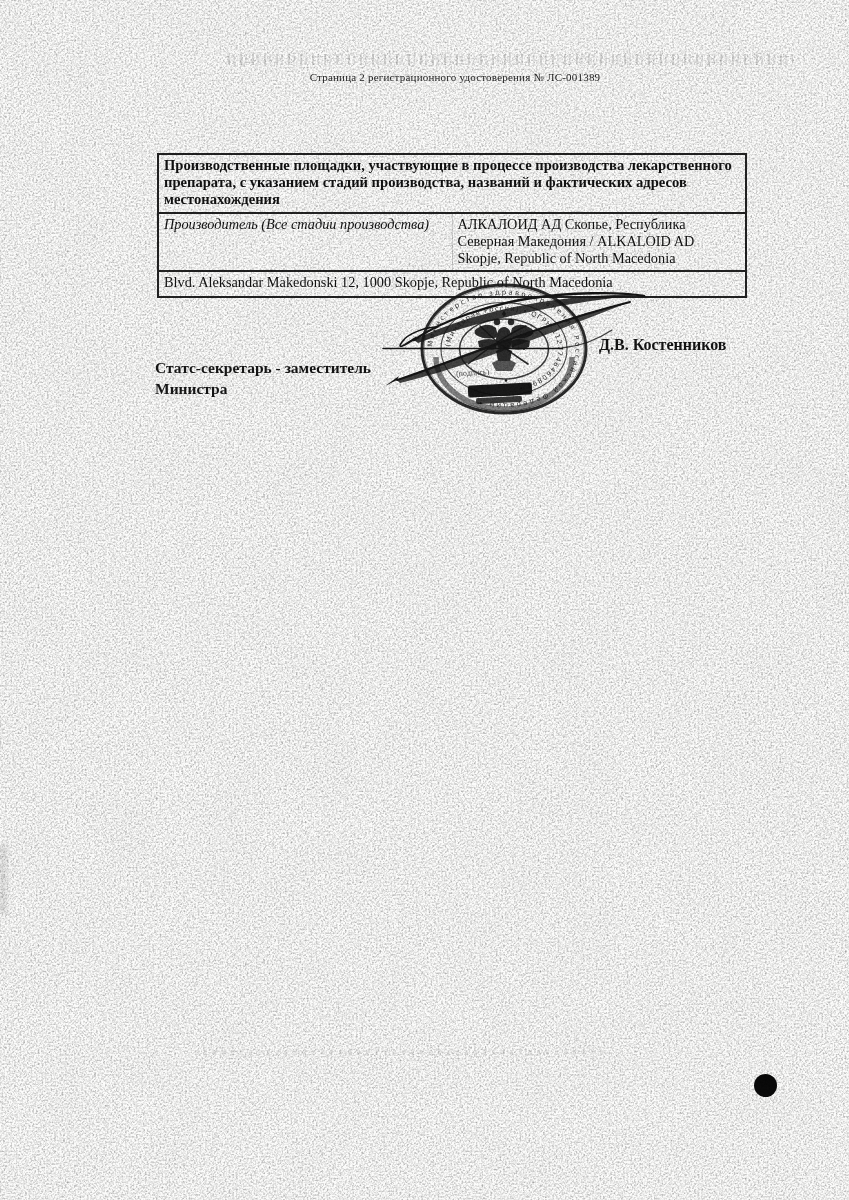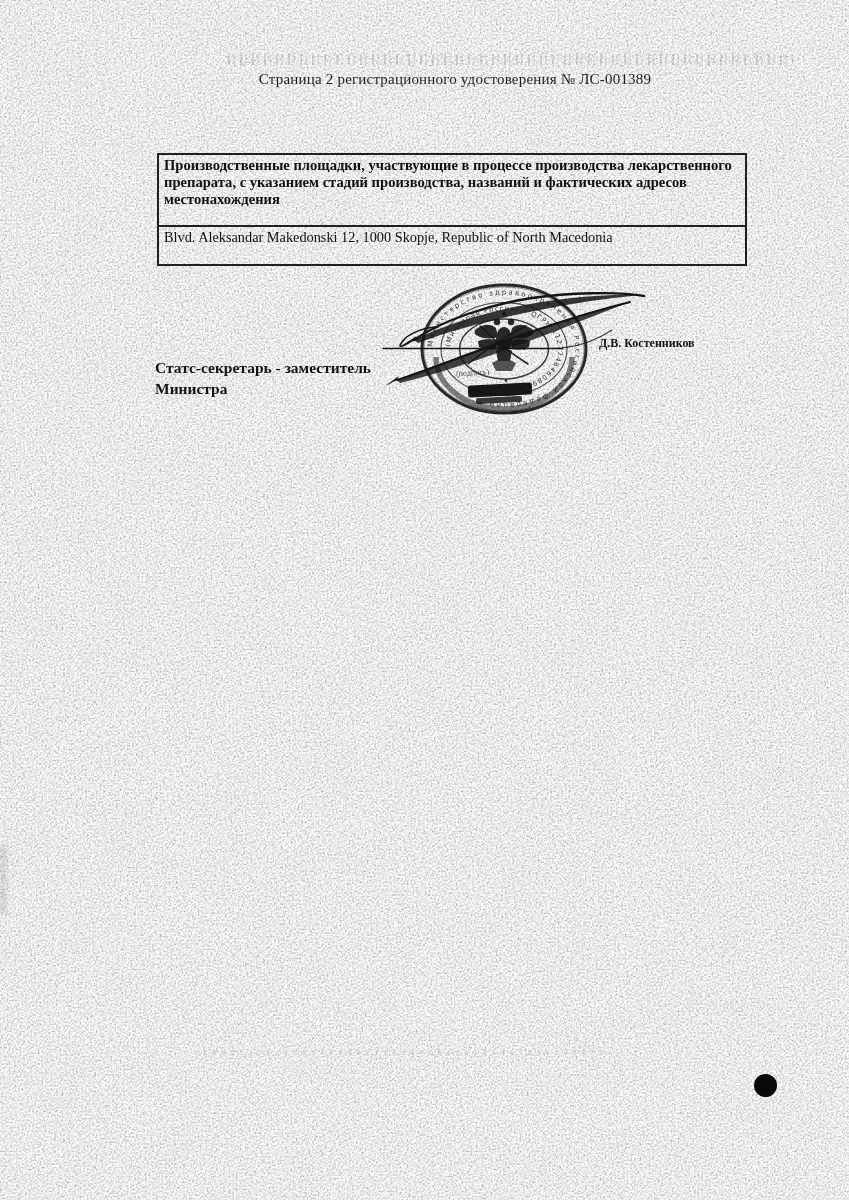--- a/index.html
+++ b/index.html
@@ -15,44 +15,44 @@
     background:repeating-linear-gradient(90deg,rgba(45,45,45,.55) 0 2px,transparent 2px 5px,rgba(45,45,45,.28) 5px 7px,transparent 7px 12px);
     opacity:.28;filter:blur(.5px);border-radius:2px;
   }
   .scan-streak{
     position:absolute;left:195px;top:1050px;width:415px;height:5px;z-index:2;
     background:repeating-linear-gradient(90deg,rgba(60,60,60,.5) 0 3px,transparent 3px 9px);
     opacity:.16;filter:blur(.4px);
   }
   .page-header{
     position:absolute;left:60px;top:71px;width:790px;z-index:3;
-    text-align:center;font-size:15px;letter-spacing:.2px;color:#1f1f1f;
+    text-align:center;font-size:11px;letter-spacing:.2px;color:#1f1f1f;
   }
   
   .prod-table{
     position:absolute;left:157px;top:153px;width:590px;z-index:3;
     border-collapse:collapse;table-layout:fixed;
     filter:blur(.2px) contrast(1.05);
   }
   .prod-table td{
     border:2px solid #262626;vertical-align:top;
-    font-size:14.3px;line-height:17.2px;padding:2px 5px 16px 5px;color:#161616;
+    font-size:14.3px;line-height:17.2px;padding:2px 5px 3px 5px;color:#161616;
   }
   td.th-cell{font-weight:bold;font-size:14.6px;height:50px;}
   td.role-cell{font-style:italic;width:328px;height:50px;border-right:1px solid rgba(0,0,0,.16);}
   td.name-cell{border-left:1px solid rgba(0,0,0,.16);}
   td.addr-cell{height:19px;border-radius:12px;}
   
   .sig-title{
     position:absolute;left:155px;top:334px;width:242px;z-index:3;
     font-weight:bold;font-size:15.5px;line-height:20.5px;color:#141414;margin-top:24px;
   }
   .sig-name{
     position:absolute;left:599px;top:336px;z-index:3;
-    font-weight:bold;font-size:12px;color:#141414;white-space:nowrap;
+    font-weight:bold;font-size:16px;color:#141414;white-space:nowrap;
   }
   .stamp-svg{position:absolute;left:418px;top:281px;width:172px;height:136px;z-index:5;}
   .sign-svg{position:absolute;left:372px;top:276px;width:320px;height:144px;z-index:6;}
   .stamp-ring-text{
     font-family:"DejaVu Sans","Liberation Sans",sans-serif;
     fill:#1a1a1a;opacity:.88;
   }
   .punch-hole{
     position:absolute;left:754px;top:1074px;width:23px;height:23px;z-index:3;
     background:#0a0a0a;border-radius:50%;
@@ -69,20 +69,24 @@
 
 <div class="scan-streak"></div>
 <div class="edge-smudge"></div>
 
 <div class="page-header">Страница 2 регистрационного удостоверения № ЛС-001389</div>
 
 <table class="prod-table">
   <tbody>
     <tr>
       <td class="th-cell" colspan="2">Производственные площадки, участвующие в процессе производства лекарственного препарата, с указанием стадий производства, названий и фактических адресов местонахождения</td>
+    </tr>
+    <tr>
+      <td class="role-cell">Производитель (Все стадии производства)</td>
+      <td class="name-cell">АЛКАЛОИД АД Скопье, Республика Северная Македония / ALKALOID AD Skopje, Republic of North Macedonia</td>
     </tr>
     <tr>
       <td class="addr-cell" colspan="2">Blvd. Aleksandar Makedonski 12, 1000 Skopje, Republic of North Macedonia</td>
     </tr>
   </tbody>
 </table>
 
 <div class="sig-title">Статс-секретарь - заместитель Министра</div>
 <div class="sig-name">Д.В. Костенников</div>
 

